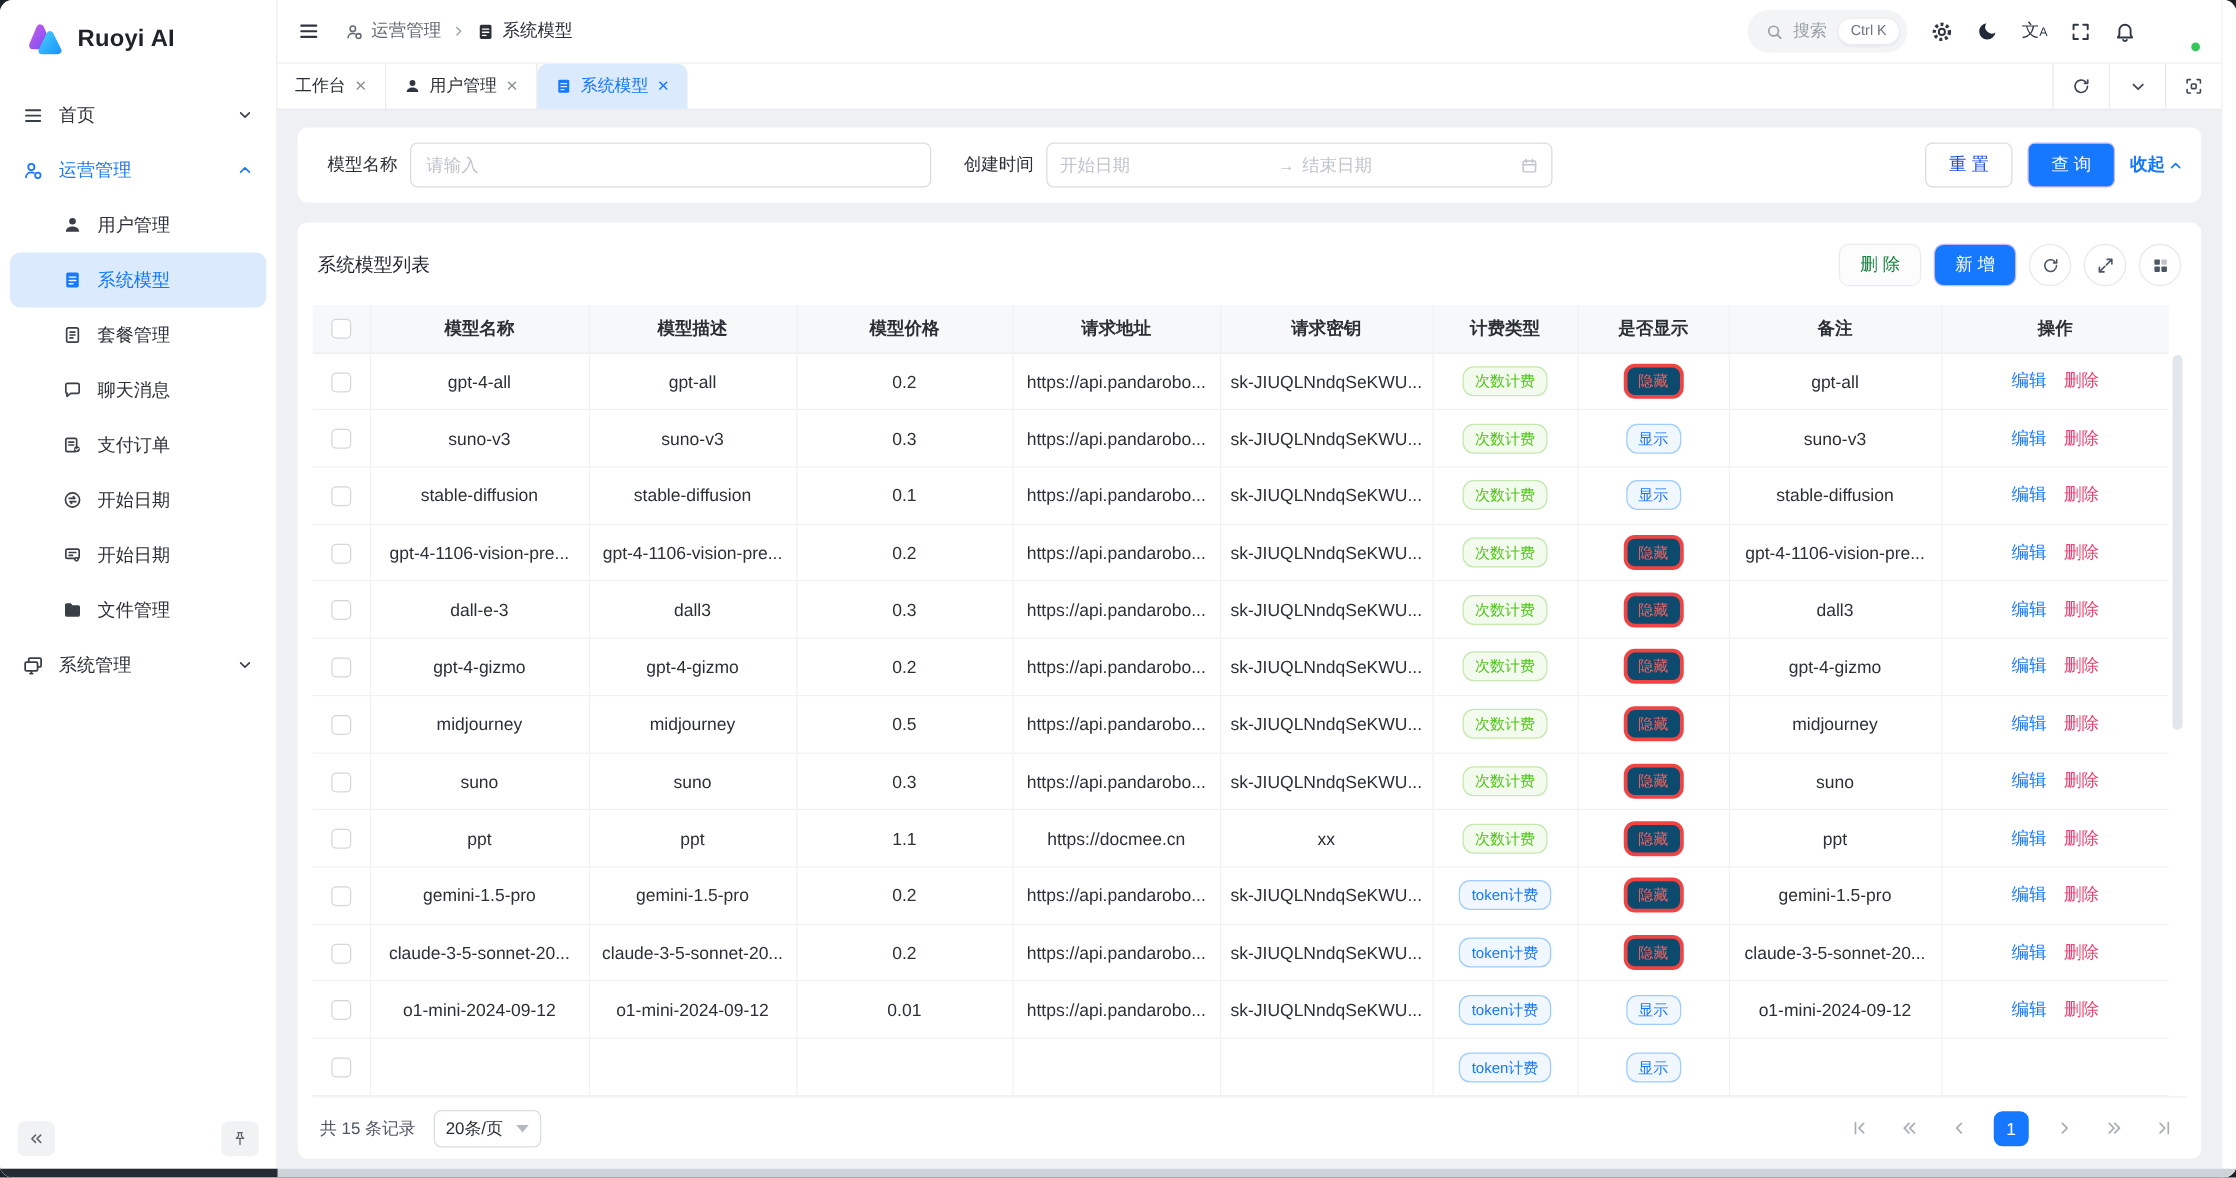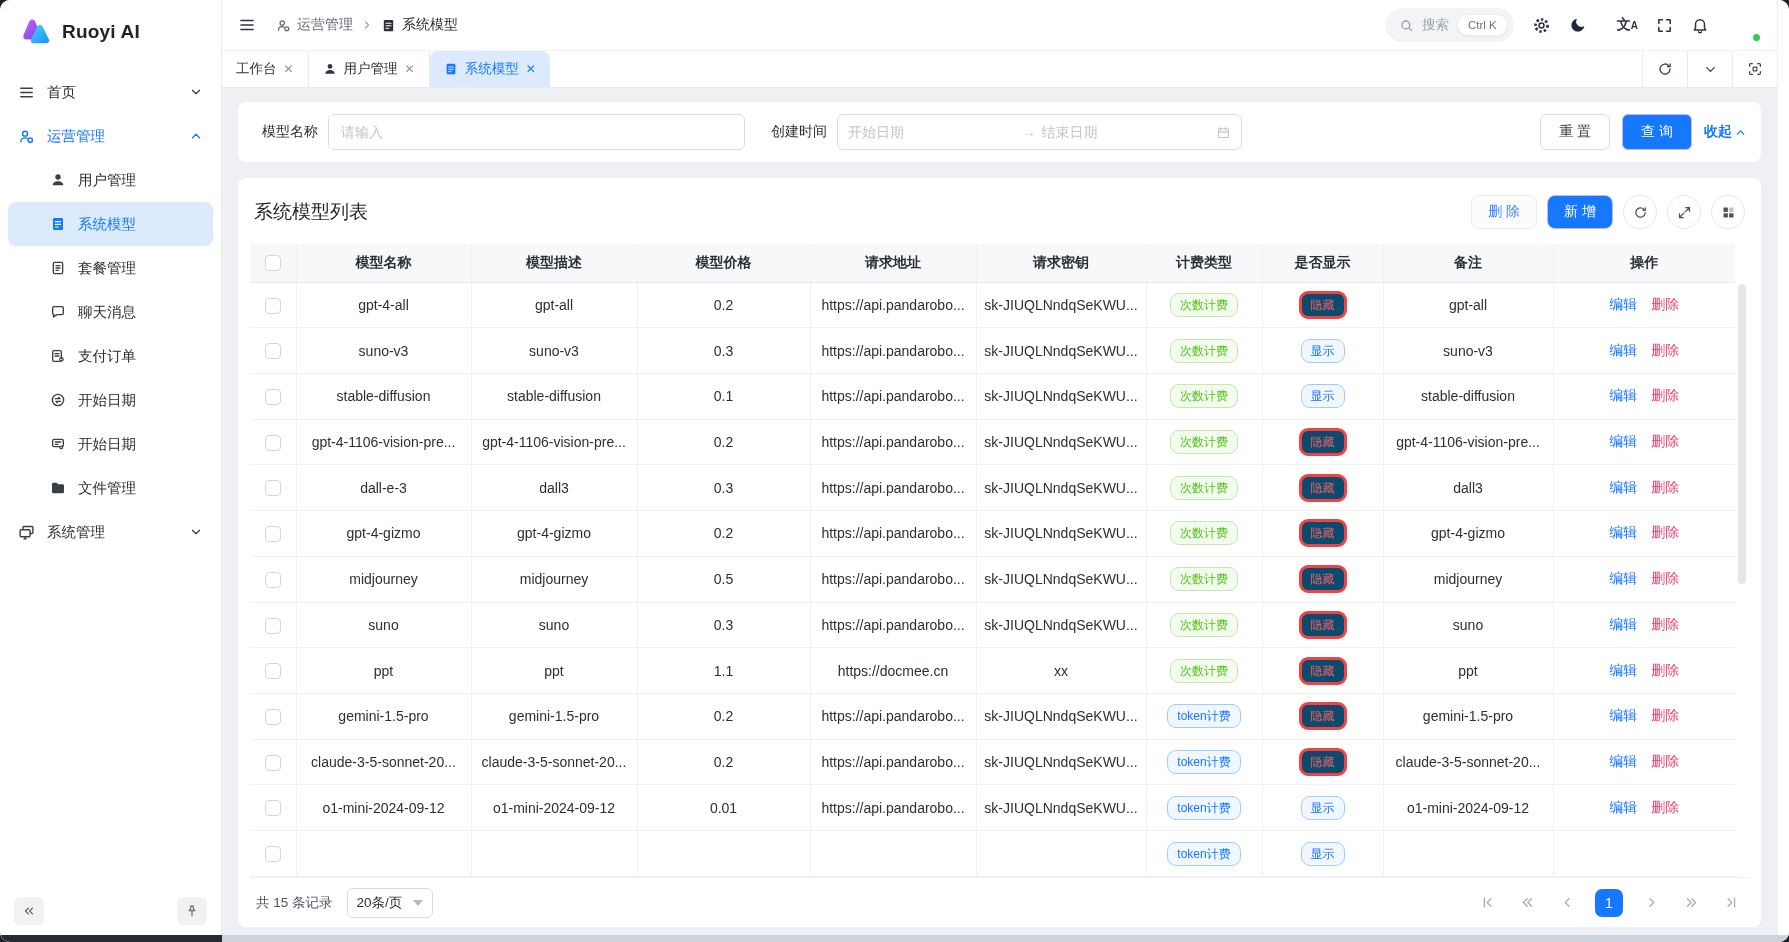--- a/index.html
+++ b/index.html
@@ -32,21 +32,21 @@
   .topbar { height:50px; background:#fff; display:flex; align-items:center; padding:0 16px; gap:14px; flex:none; }
   .crumbs { display:flex; align-items:center; gap:8px; margin-left:6px; }
   .crumb1 { color:#646a73; display:flex; align-items:center; gap:6px; font-size:14px; cursor:pointer; }
   .crumb2 { color:#2b2f36; display:flex; align-items:center; gap:6px; font-size:14px; }
   .crumb-sep { color:#9ca3af; display:flex; }
   .top-right { margin-left:auto; display:flex; align-items:center; gap:18px; }
   .search-pill { height:34px; background:#f3f4f6; border-radius:17px; display:flex; align-items:center; gap:8px; padding:0 6px 0 14px; color:#9aa0a8; cursor:pointer; }
   .search-pill .txt { font-size:13.5px; }
   .kbd { background:#fff; border:1px solid #eceef1; box-shadow:0 1px 2px rgba(0,0,0,.06); border-radius:13px; padding:4px 10px; font-size:11.5px; color:#6b7280; }
   .tb-ic { color:#2f3542; display:flex; align-items:center; cursor:pointer; }
-  .lang-ic { font-size:14px; font-weight:700; color:#2f3542; cursor:pointer;margin-left:12px; }
+  .lang-ic { font-size:14px; font-weight:400; color:#2f3542; cursor:pointer; }
   .lang-ic .sub { font-size:10px; }
   .avatar-wrap { position:relative; width:34px; height:34px; cursor:pointer; }
   .avatar { width:34px; height:34px; border-radius:50%; background:radial-gradient(circle at 30% 30%, #e7b7f0 0%, #8f7df2 40%, #3c4ec4 75%, #17203a 100%); }
   .status-dot { position:absolute; right:-1px; bottom:-1px; width:11px; height:11px; border-radius:50%; background:#34c759; border:2px solid #fff; }
 
   .tabbar { height:38px; background:#fff; border-top:1px solid #f1f2f4; border-bottom:1px solid #e9eaee; display:flex; align-items:stretch; flex:none; }
   .tabs { display:flex; }
   .tab { display:flex; align-items:center; gap:7px; padding:0 14px; font-size:13.5px; color:#2b2f36; border-right:1px solid #e9eaee; cursor:pointer; }
   .tab .x { color:#8b919a; font-size:12px; }
   .tab.active { background:#dbeafd; color:#1677ff; border-right:none; border-radius:8px 8px 0 0; }
@@ -64,31 +64,31 @@
   .f-input { width:417px; height:36px; border:1px solid #d9dce1; border-radius:6px; padding:0 12px; font-size:14px; color:#333; outline:none; font-family:inherit; }
   .f-input::placeholder { color:#c0c4cc; }
   .f-label2 { margin-left:26px; }
   .range-box { width:405px; height:36px; border:1px solid #d9dce1; border-radius:6px; display:flex; align-items:center; padding:0 10px; gap:6px; }
   .range-box input { border:none; outline:none; flex:1; min-width:0; font-size:14px; font-family:inherit; color:#333; background:transparent; }
   .range-box input::placeholder { color:#c0c4cc; }
   .range-arrow { color:#c0c4cc; font-size:13px; flex:none; }
   .cal-ic { color:#c0c4cc; flex:none; display:flex; }
   .f-actions { margin-left:auto; display:flex; align-items:center; gap:12px; }
   .btn { height:36px; padding:0 18px; border-radius:6px; font-size:14px; display:flex; align-items:center; justify-content:center; cursor:pointer; white-space:nowrap; font-family:inherit; }
-  .btn-plain { background:#fff; border:1px solid #d9dce1; color:#404040; }
+  .btn-plain { background:#fff; border:1px solid #d9dce1; color:#1d4ed8; }
   .btn-primary { background:#1677ff; border:1px solid #c4b5fd; color:#fff; }
   .collapse-link { color:#1677ff; display:flex; align-items:center; gap:2px; font-size:14px; cursor:pointer; font-weight:600; }
 
   
   .table-card { flex:1; min-height:0; margin:16px 0 15px; background:#fff; border-radius:8px; display:flex; flex-direction:column; padding:14px 12px 0; }
   .toolbar { flex:none; height:40px; display:flex; align-items:center; padding:0 4px; margin-bottom:12px; }
-  .list-title { font-size:19px; color:#1f2329; }
+  .list-title { font-size:15px; color:#1f2329; }
   .toolbar-right { margin-left:auto; display:flex; align-items:center; gap:10px; }
   .btn-sm { height:34px; padding:0 16px; border-radius:8px; font-size:14px; }
-  .btn-disabled { background:#fcfcfd; border:1px solid #ececf0; color:#3b82f6; cursor:not-allowed; }
+  .btn-disabled { background:#fcfcfd; border:1px solid #ececf0; color:#15803d; cursor:not-allowed; }
   .circle-btn { width:34px; height:34px; border-radius:50%; border:1px solid #e4e7ec; background:#fff; display:flex; align-items:center; justify-content:center; color:#4b5563; cursor:pointer; }
 
   .table-wrap { flex:1; min-height:0; overflow:hidden; display:flex; }
   table { border-collapse:collapse; table-layout:fixed; width:1485px; flex:none; }
   col.c0{width:46px} col.c1{width:175px} col.c2{width:166px} col.c3{width:173px} col.c4{width:166px}
   col.c5{width:170px} col.c6{width:116px} col.c7{width:121px} col.c8{width:170px} col.c9{width:182px}
   thead th { background:#f7f8fa; height:38px; font-size:14px; font-weight:700; color:#2b2f36; border-bottom:1px solid #e8eaee; text-align:center; }
   thead th + th, tbody td + td { border-left:1px solid #f0f1f4; }
   tbody td { height:44px; text-align:center; font-size:14px; color:#2b2f36; border-bottom:1px solid #f0f1f4; overflow:hidden; white-space:nowrap; text-overflow:ellipsis; padding:0 6px; }
   .checkbox { display:inline-block; width:16px; height:16px; border:1.5px solid #d3d6dc; border-radius:4px; background:#fff; vertical-align:middle; cursor:pointer; }

